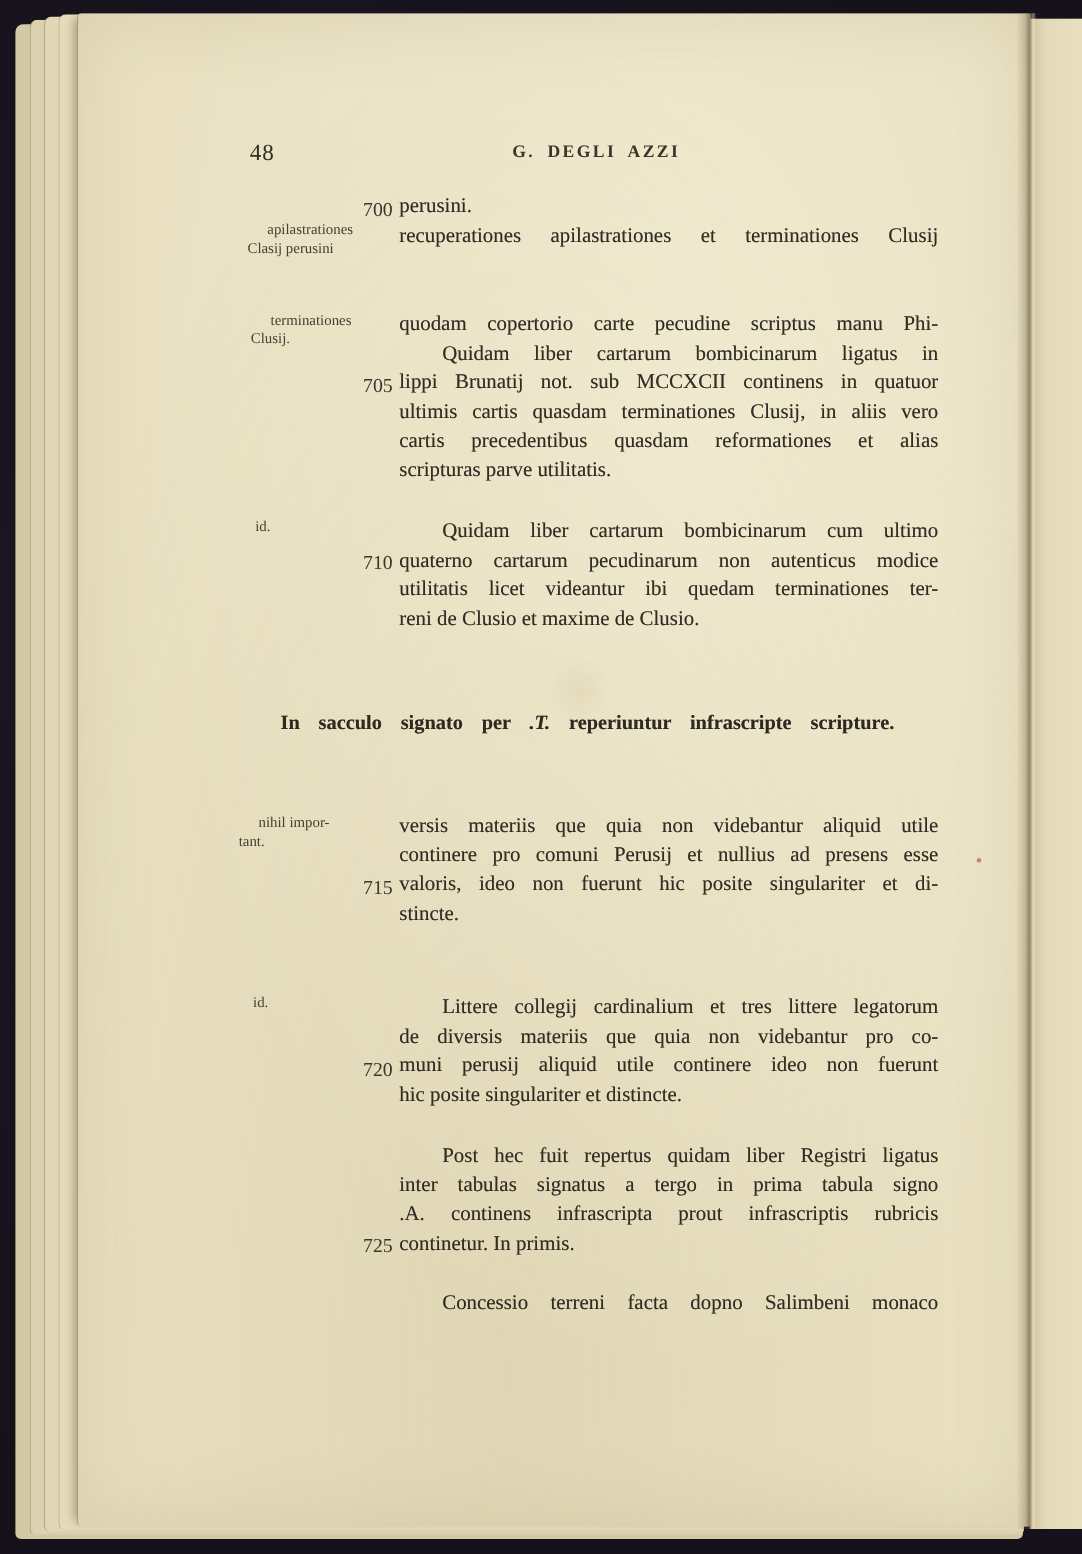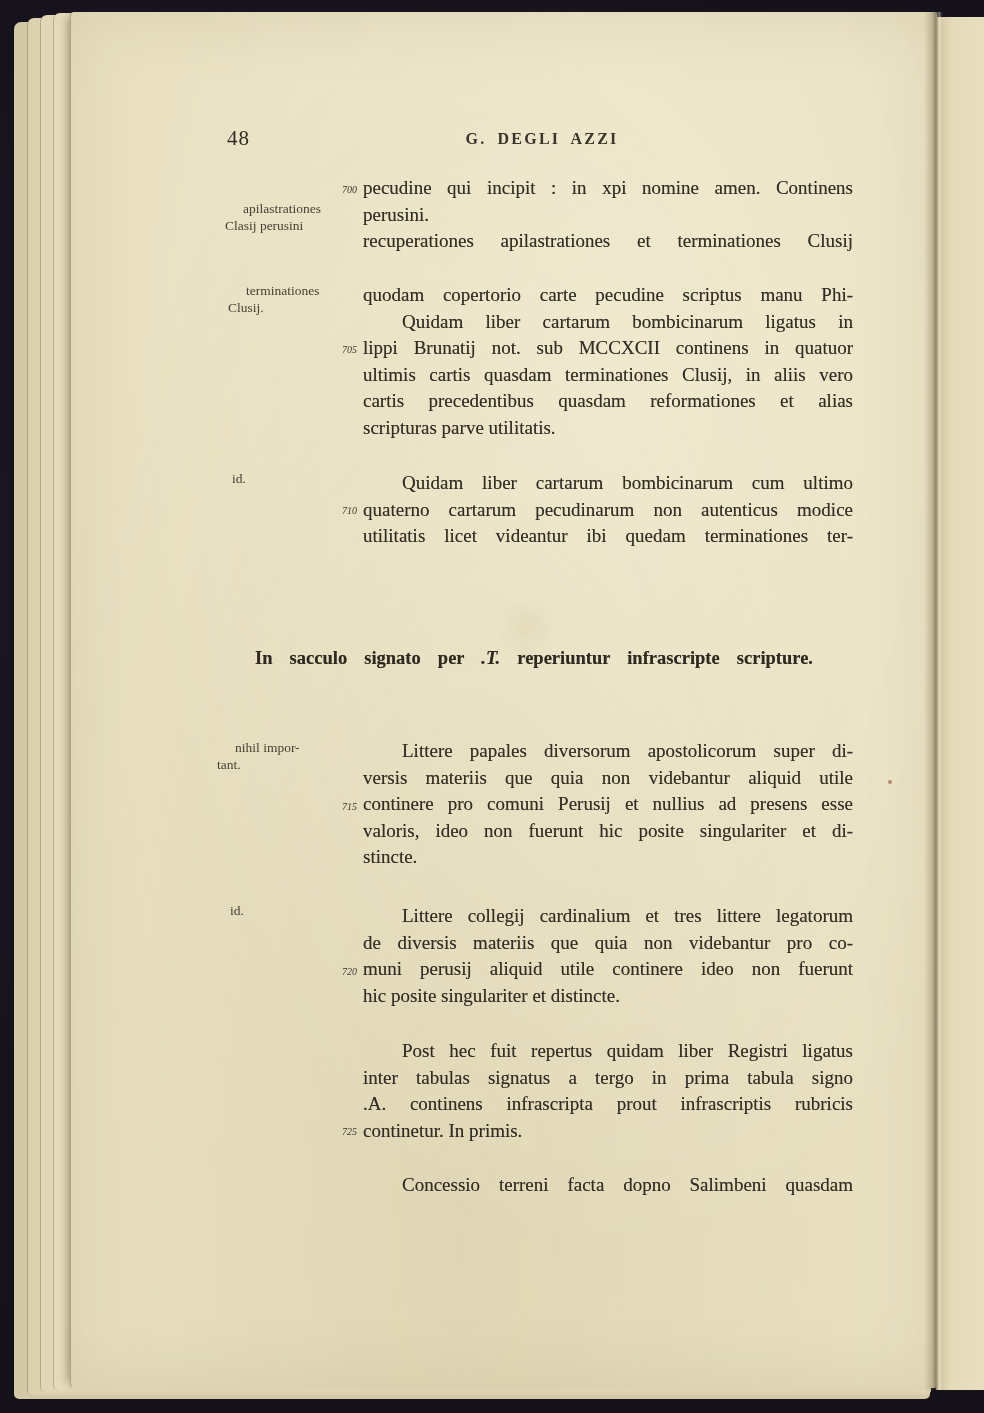--- a/index.html
+++ b/index.html
@@ -40,21 +40,21 @@
   }
   .running-header{
     position:absolute;left:542px;top:130px;transform:translateX(-50%);
     font-size:16px;font-weight:bold;color:#3a342b;
     letter-spacing:2.2px;word-spacing:5px;white-space:nowrap;
   }
   .mnote{position:absolute;font-size:13.5px;line-height:17px;color:#453f34;width:140px;}
   .mnote .ind{padding-left:18px;}
   .lnum{
     position:absolute;left:300px;width:57px;text-align:right;
-    font-size:10px;color:#3c362c;line-height:16px;font-style:italic;
+    font-size:18px;color:#3c362c;line-height:16px;
   }
   .para{position:absolute;left:363px;width:490px;color:#322d24;}
   .tline{
     font-size:19px;line-height:26.55px;height:26.55px;
     text-align:justify;text-align-last:left;white-space:normal;
     text-shadow:0 0 0.5px rgba(50,44,34,.5);
   }
   .tline.j{text-align-last:justify;}
   .tline.ind{padding-left:39px;}
   .heading{
@@ -105,44 +105,43 @@
   </div>
 
   <div class="lnum" style="top:182px;">700</div>
   <div class="lnum" style="top:342px;">705</div>
   <div class="lnum" style="top:503px;">710</div>
   <div class="lnum" style="top:799px;">715</div>
   <div class="lnum" style="top:964px;">720</div>
   <div class="lnum" style="top:1124px;">725</div>
 
   <div class="para" style="top:175px;">
-    <div class="tline j">pecudine qui incipit : in xpi nomine amen. Continens</div>
     <div class="tline">perusini.</div>
     <div class="tline j">recuperationes apilastrationes et terminationes Clusij</div>
   </div>
 
   <div class="para" style="top:282px;">
     <div class="tline j">quodam copertorio carte pecudine scriptus manu Phi-</div>
     <div class="tline j ind">Quidam liber cartarum bombicinarum ligatus in</div>
     <div class="tline j">lippi Brunatij not. sub MCCXCII continens in quatuor</div>
     <div class="tline j">ultimis cartis quasdam terminationes Clusij, in aliis vero</div>
     <div class="tline j">cartis precedentibus quasdam reformationes et alias</div>
     <div class="tline">scripturas parve utilitatis.</div>
   </div>
 
   <div class="para" style="top:470px;">
     <div class="tline j ind">Quidam liber cartarum bombicinarum cum ultimo</div>
     <div class="tline j">quaterno cartarum pecudinarum non autenticus modice</div>
     <div class="tline j">utilitatis licet videantur ibi quedam terminationes ter-</div>
+    <div class="tline">reni de Clusio et maxime de Clusio.</div>
   </div>
 
   <div class="heading"><span>In sacculo signato per </span><span class="it">.T.</span><span> reperiuntur infrascripte scripture.</span></div>
 
   <div class="para" style="top:738px;">
-    <div class="tline j ind">Littere papales diversorum apostolicorum super di-</div>
     <div class="tline j">versis materiis que quia non videbantur aliquid utile</div>
     <div class="tline j">continere pro comuni Perusij et nullius ad presens esse</div>
     <div class="tline j">valoris, ideo non fuerunt hic posite singulariter et di-</div>
     <div class="tline">stincte.</div>
   </div>
 
   <div class="para" style="top:903px;">
     <div class="tline j ind">Littere collegij cardinalium et tres littere legatorum</div>
     <div class="tline j">de diversis materiis que quia non videbantur pro co-</div>
     <div class="tline j">muni perusij aliquid utile continere ideo non fuerunt</div>
@@ -150,18 +149,18 @@
   </div>
 
   <div class="para" style="top:1038px;">
     <div class="tline j ind">Post hec fuit repertus quidam liber Registri ligatus</div>
     <div class="tline j">inter tabulas signatus a tergo in prima tabula signo</div>
     <div class="tline j">.A. continens infrascripta prout infrascriptis rubricis</div>
     <div class="tline">continetur. In primis.</div>
   </div>
 
   <div class="para" style="top:1172px;">
-    <div class="tline j ind">Concessio terreni facta dopno Salimbeni quasdam</div>
+    <div class="tline j ind">Concessio terreni facta dopno Salimbeni monaco</div>
   </div>
 
   <div class="speck"></div>
 
 </div>
 
 </body></html>

